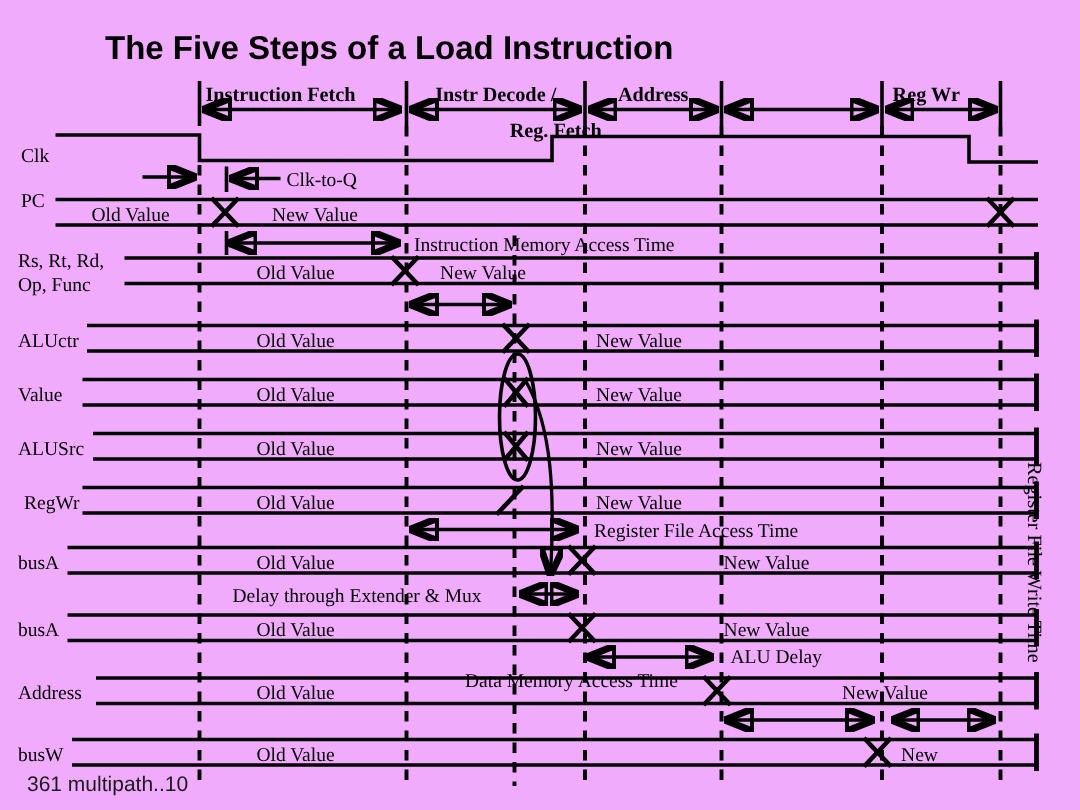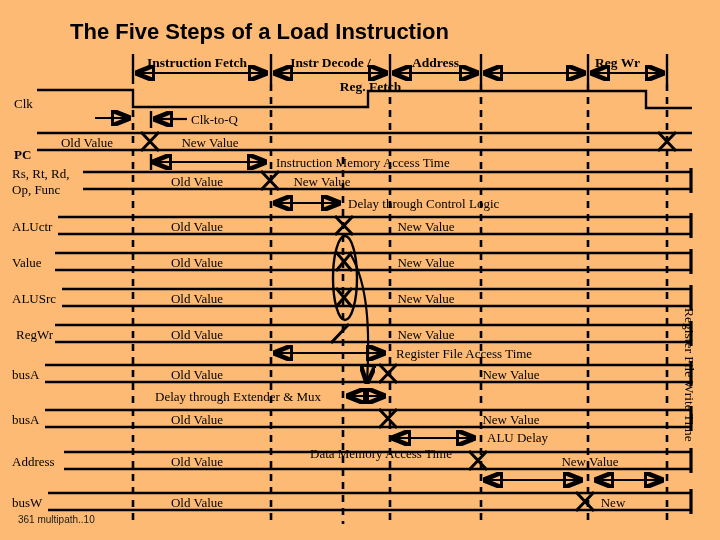--- a/index.html
+++ b/index.html
@@ -1,34 +1,34 @@
 <!DOCTYPE html>
 <html><head>
 <meta charset="utf-8">
 <style>
   html,body{margin:0;padding:0;background:#fff;}
-  #stage{position:relative;width:720px;height:540px;background:#fdba74;overflow:hidden;
+  #stage{position:relative;width:720px;height:540px;background:#f0abfc;overflow:hidden;
          font-family:"Liberation Serif","DejaVu Serif",serif;color:#000;}
   #lines{position:absolute;left:0;top:0;pointer-events:none;}
   #lines line,#lines path,#lines polyline,#lines ellipse{stroke:#000;stroke-width:2.4;fill:none;}
   #lines .x{stroke-width:3;}
   #lines .dash{stroke-dasharray:7 6;stroke-width:2.6;}
   #lines .arr{stroke-width:2.2;}
   #lines .tick{stroke-width:2.4;}
   #lines .rtick{stroke-width:3.2;}
   .t{position:absolute;font-size:13px;line-height:15px;white-space:nowrap;}
   .ctr{text-align:center;}
   .phase{font-weight:bold;font-size:13.5px;}
   .ann{font-size:13px;}
   .title{position:absolute;left:70px;top:19px;font-family:"Liberation Sans","DejaVu Sans",sans-serif;
          font-weight:bold;font-size:22px;color:#000;white-space:nowrap;}
   .vtext{position:absolute;left:681px;top:308px;height:200px;font-size:13.5px;
          writing-mode:vertical-rl;white-space:nowrap;}
   .footer{position:absolute;left:18px;top:514px;font-family:"Liberation Sans","DejaVu Sans",sans-serif;
-          font-size:10px;color:#1a1a1a;}
+          font-size:14px;color:#1a1a1a;}
 </style>
 </head>
 <body>
 
 <div id="stage">
 
   <svg id="lines" width="720" height="540" viewBox="0 0 720 540">
     <defs>
       <marker id="ah" viewBox="0 0 10 8" refX="9" refY="4" markerWidth="9" markerHeight="7" orient="auto-start-reverse">
         <path d="M0,0 L10,4 L0,8 z" fill="#000" stroke="none"></path>
@@ -185,28 +185,28 @@
       <line x1="48" y1="493" x2="692" y2="493"></line>
       <line x1="48" y1="510" x2="692" y2="510"></line>
       <line class="x" x1="576" y1="492" x2="594" y2="511"></line>
       <line class="x" x1="576" y1="511" x2="594" y2="492"></line>
       <line class="rtick" x1="691" y1="489" x2="691" y2="514"></line>
     </g>
   </svg>
 
   <div class="title">The Five Steps of a Load Instruction</div>
 
-  <div class="t ctr phase" style="left:128px;top:55px;width:138px;">Instruction Fetch</div>
+  <div class="t ctr phase" style="left:118px;top:55px;width:138px;">Instruction Fetch</div>
   <div class="t ctr phase" style="left:271px;top:55px;width:119px;">Instr Decode /</div>
   <div class="t ctr phase" style="left:271px;top:79px;width:119px;margin-left:40px;">Reg. Fetch</div>
   <div class="t ctr phase" style="left:390px;top:55px;width:91px;">Address</div>
   <div class="t ctr phase" style="left:588px;top:55px;width:59px;">Reg Wr</div>
 
   <div class="t" style="left:14px;top:96px;">Clk</div>
-  <div class="t" style="left:14px;top:147px;font-weight:bold;">PC</div>
+  <div class="t" style="left:14px;top:126px;">PC</div>
   <div class="t" style="left:12px;top:166px;">Rs, Rt, Rd,</div>
   <div class="t" style="left:12px;top:182px;">Op, Func</div>
   <div class="t" style="left:12px;top:219px;">ALUctr</div>
   <div class="t" style="left:12px;top:255px;">Value</div>
   <div class="t" style="left:12px;top:291px;">ALUSrc</div>
   <div class="t" style="left:16px;top:327px;">RegWr</div>
   <div class="t" style="left:12px;top:367px;">busA</div>
   <div class="t" style="left:12px;top:412px;">busA</div>
   <div class="t" style="left:12px;top:454px;">Address</div>
   <div class="t" style="left:12px;top:495px;">busW</div>
@@ -227,21 +227,20 @@
   <div class="t ctr" style="left:469px;top:367px;width:84px;">New Value</div>
   <div class="t ctr" style="left:155px;top:412px;width:84px;">Old Value</div>
   <div class="t ctr" style="left:469px;top:412px;width:84px;">New Value</div>
   <div class="t ctr" style="left:155px;top:454px;width:84px;">Old Value</div>
   <div class="t ctr" style="left:548px;top:454px;width:84px;">New Value</div>
   <div class="t ctr" style="left:155px;top:495px;width:84px;">Old Value</div>
   <div class="t ctr" style="left:571px;top:495px;width:84px;">New</div>
 
   <div class="t ann" style="left:191px;top:112px;">Clk-to-Q</div>
   <div class="t ann" style="left:276px;top:155px;">Instruction Memory Access Time</div>
-  <div class="t ann" style="left:348px;top:196px;">Delay through Control Logic</div>
   <div class="t ann" style="left:396px;top:346px;text-align:right;">Register File Access Time</div>
   <div class="t ann" style="left:155px;top:389px;">Delay through Extender &amp; Mux</div>
   <div class="t ann" style="left:487px;top:430px;">ALU Delay</div>
   <div class="t ann" style="left:310px;top:446px;">Data Memory Access Time</div>
   <div class="vtext">Register File Write Time</div>
 
   <div class="footer">361  multipath..10</div>
 
 </div>
 

